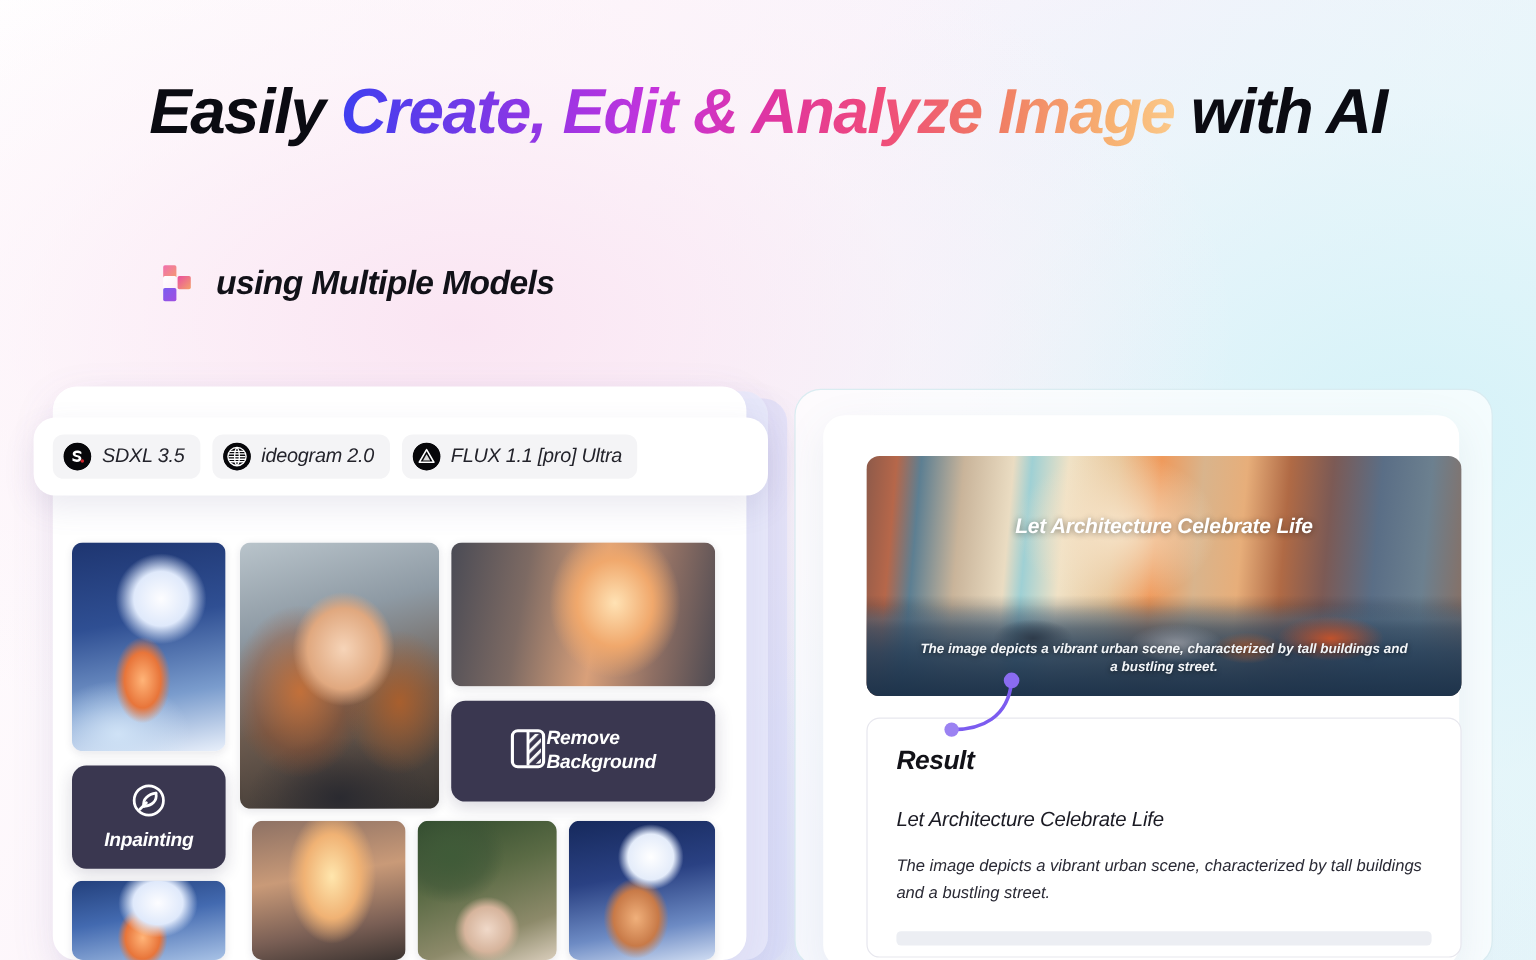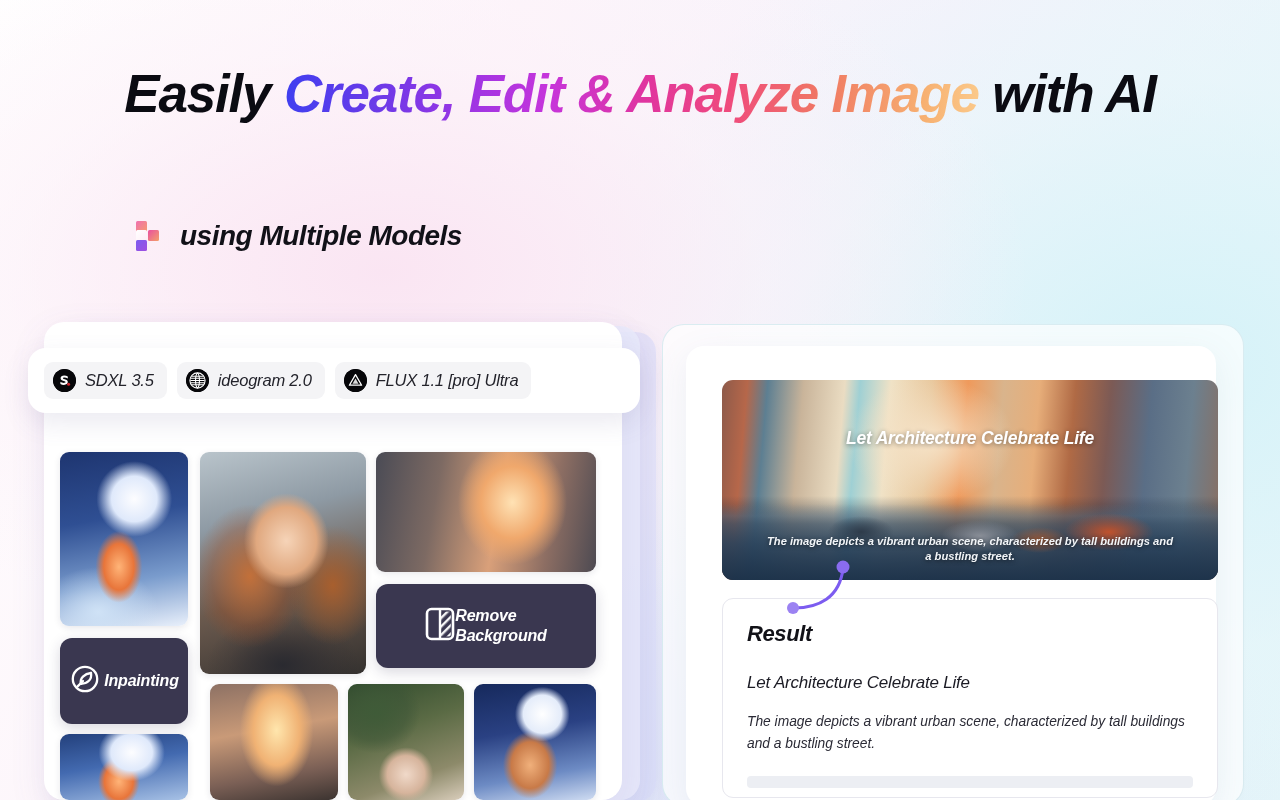--- a/index.html
+++ b/index.html
@@ -186,21 +186,21 @@
   .dark-btn {
     position: absolute;
     background: #3a3750;
     border-radius: 12px;
     color: #fff;
     display: flex;
     align-items: center;
     justify-content: center;
     box-shadow: 0 4px 14px rgba(40,35,70,0.18);
   }
-  .dark-btn.col { flex-direction: row; gap: 3px; }
+  .dark-btn.col { flex-direction: column; gap: 3px; }
   .dark-btn .lbl {
     font-size: 16px;
     font-weight: 700;
     line-height: 1.22;
     letter-spacing: -0.2px;
   }
   .dark-btn.row { }
 
   
   #right-wrap {

